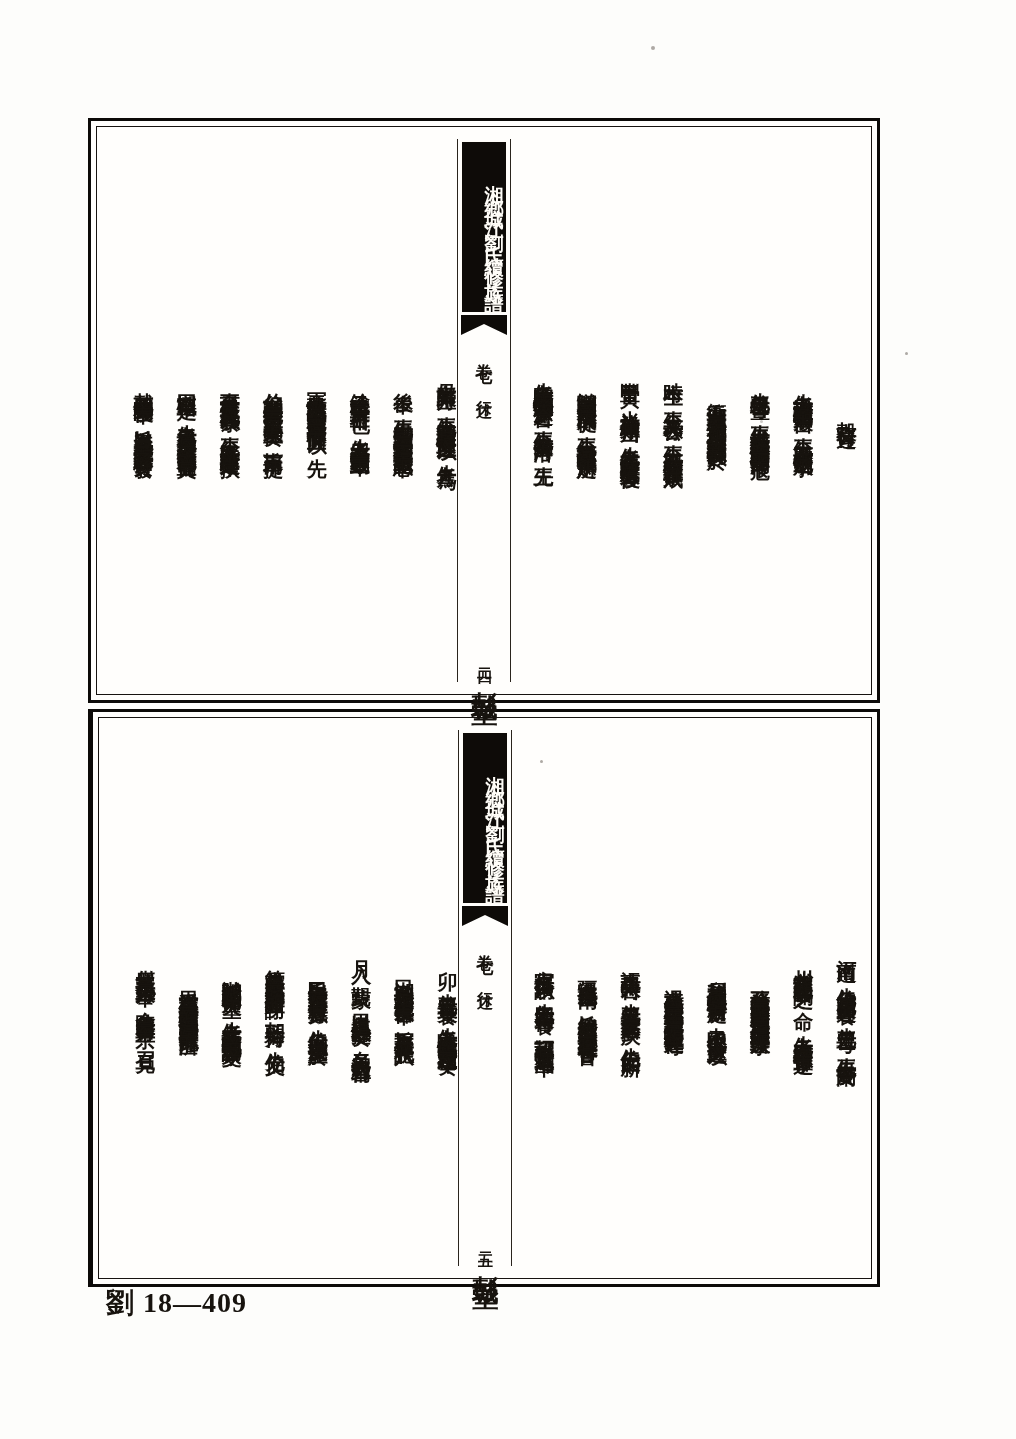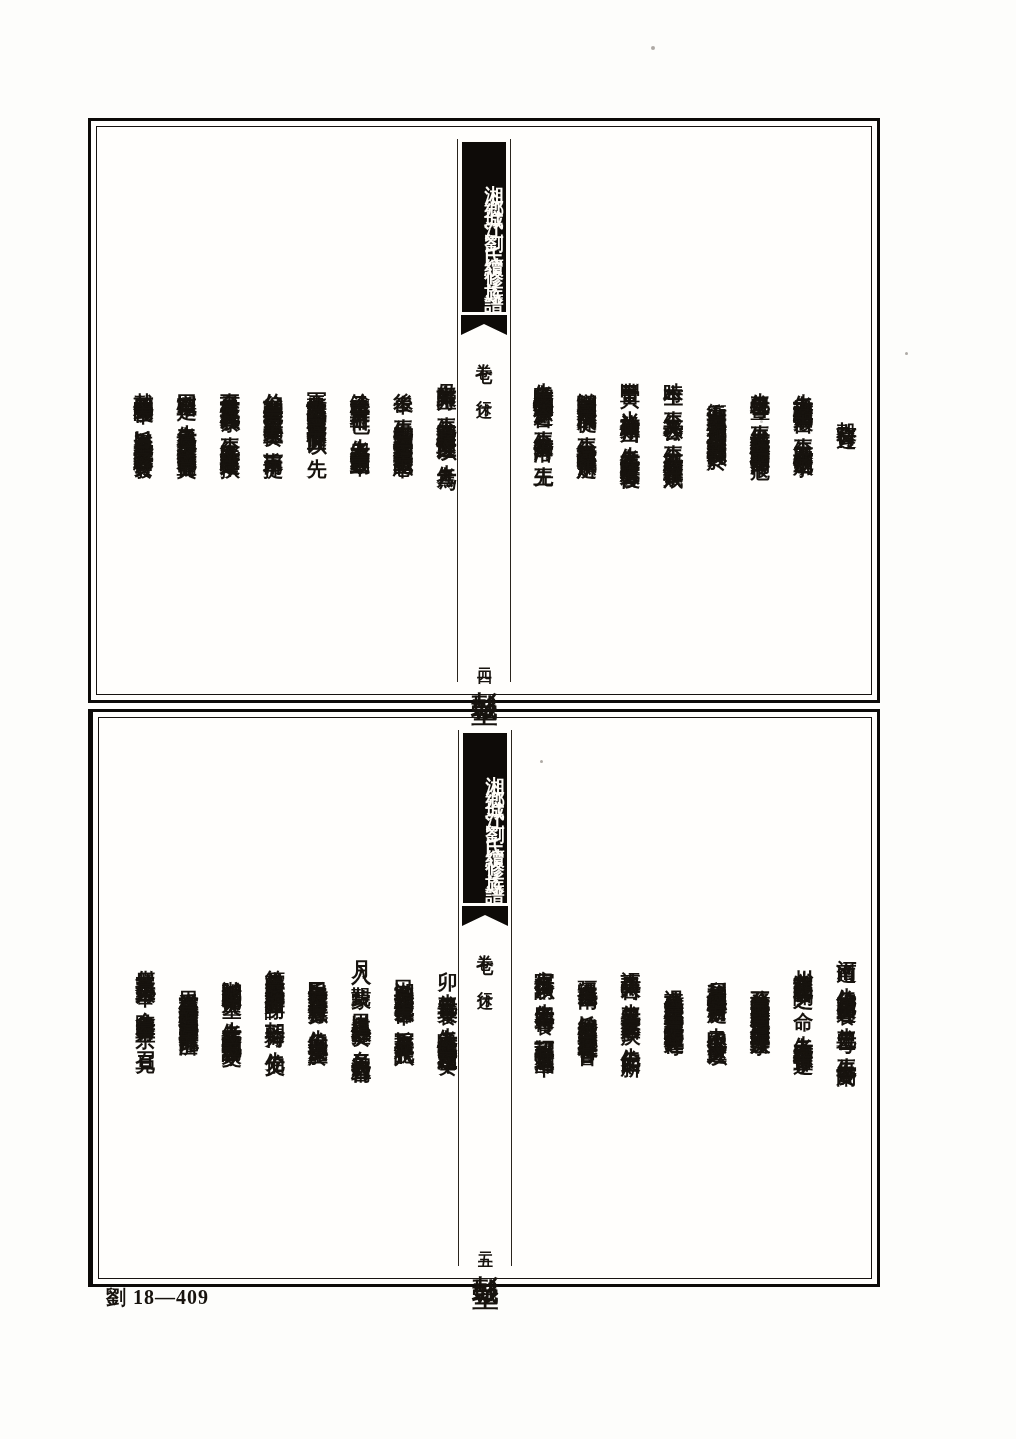--- a/index.html
+++ b/index.html
@@ -88,21 +88,21 @@
   .volume{font-size:17px;letter-spacing:4px;margin-top:14px;}
   .section{font-size:16px;letter-spacing:3px;margin-top:30px;}
   .spine-spacer{flex:1 1 auto;}
   .folio{font-size:15px;letter-spacing:2px;margin-bottom:10px;}
   .publisher{
     font-size:26px;font-weight:700;letter-spacing:3px;margin-bottom:2px;
   }
   .footer-label{
     position:absolute;
     left:106px;top:1284px;
-    font-size:20px;
+    font-size:28px;
     font-weight:600;
     letter-spacing:1px;
     font-family:"Liberation Serif", serif;
   }
   
   .speck{position:absolute;background:#6b655c;border-radius:50%;opacity:.55;}
   .s1{left:651px;top:46px;width:4px;height:4px;}
   .s2{left:905px;top:352px;width:3px;height:3px;}
   .s3{left:540px;top:760px;width:3px;height:3px;}
   .s4{left:760px;top:420px;width:3px;height:3px;opacity:.35;}

